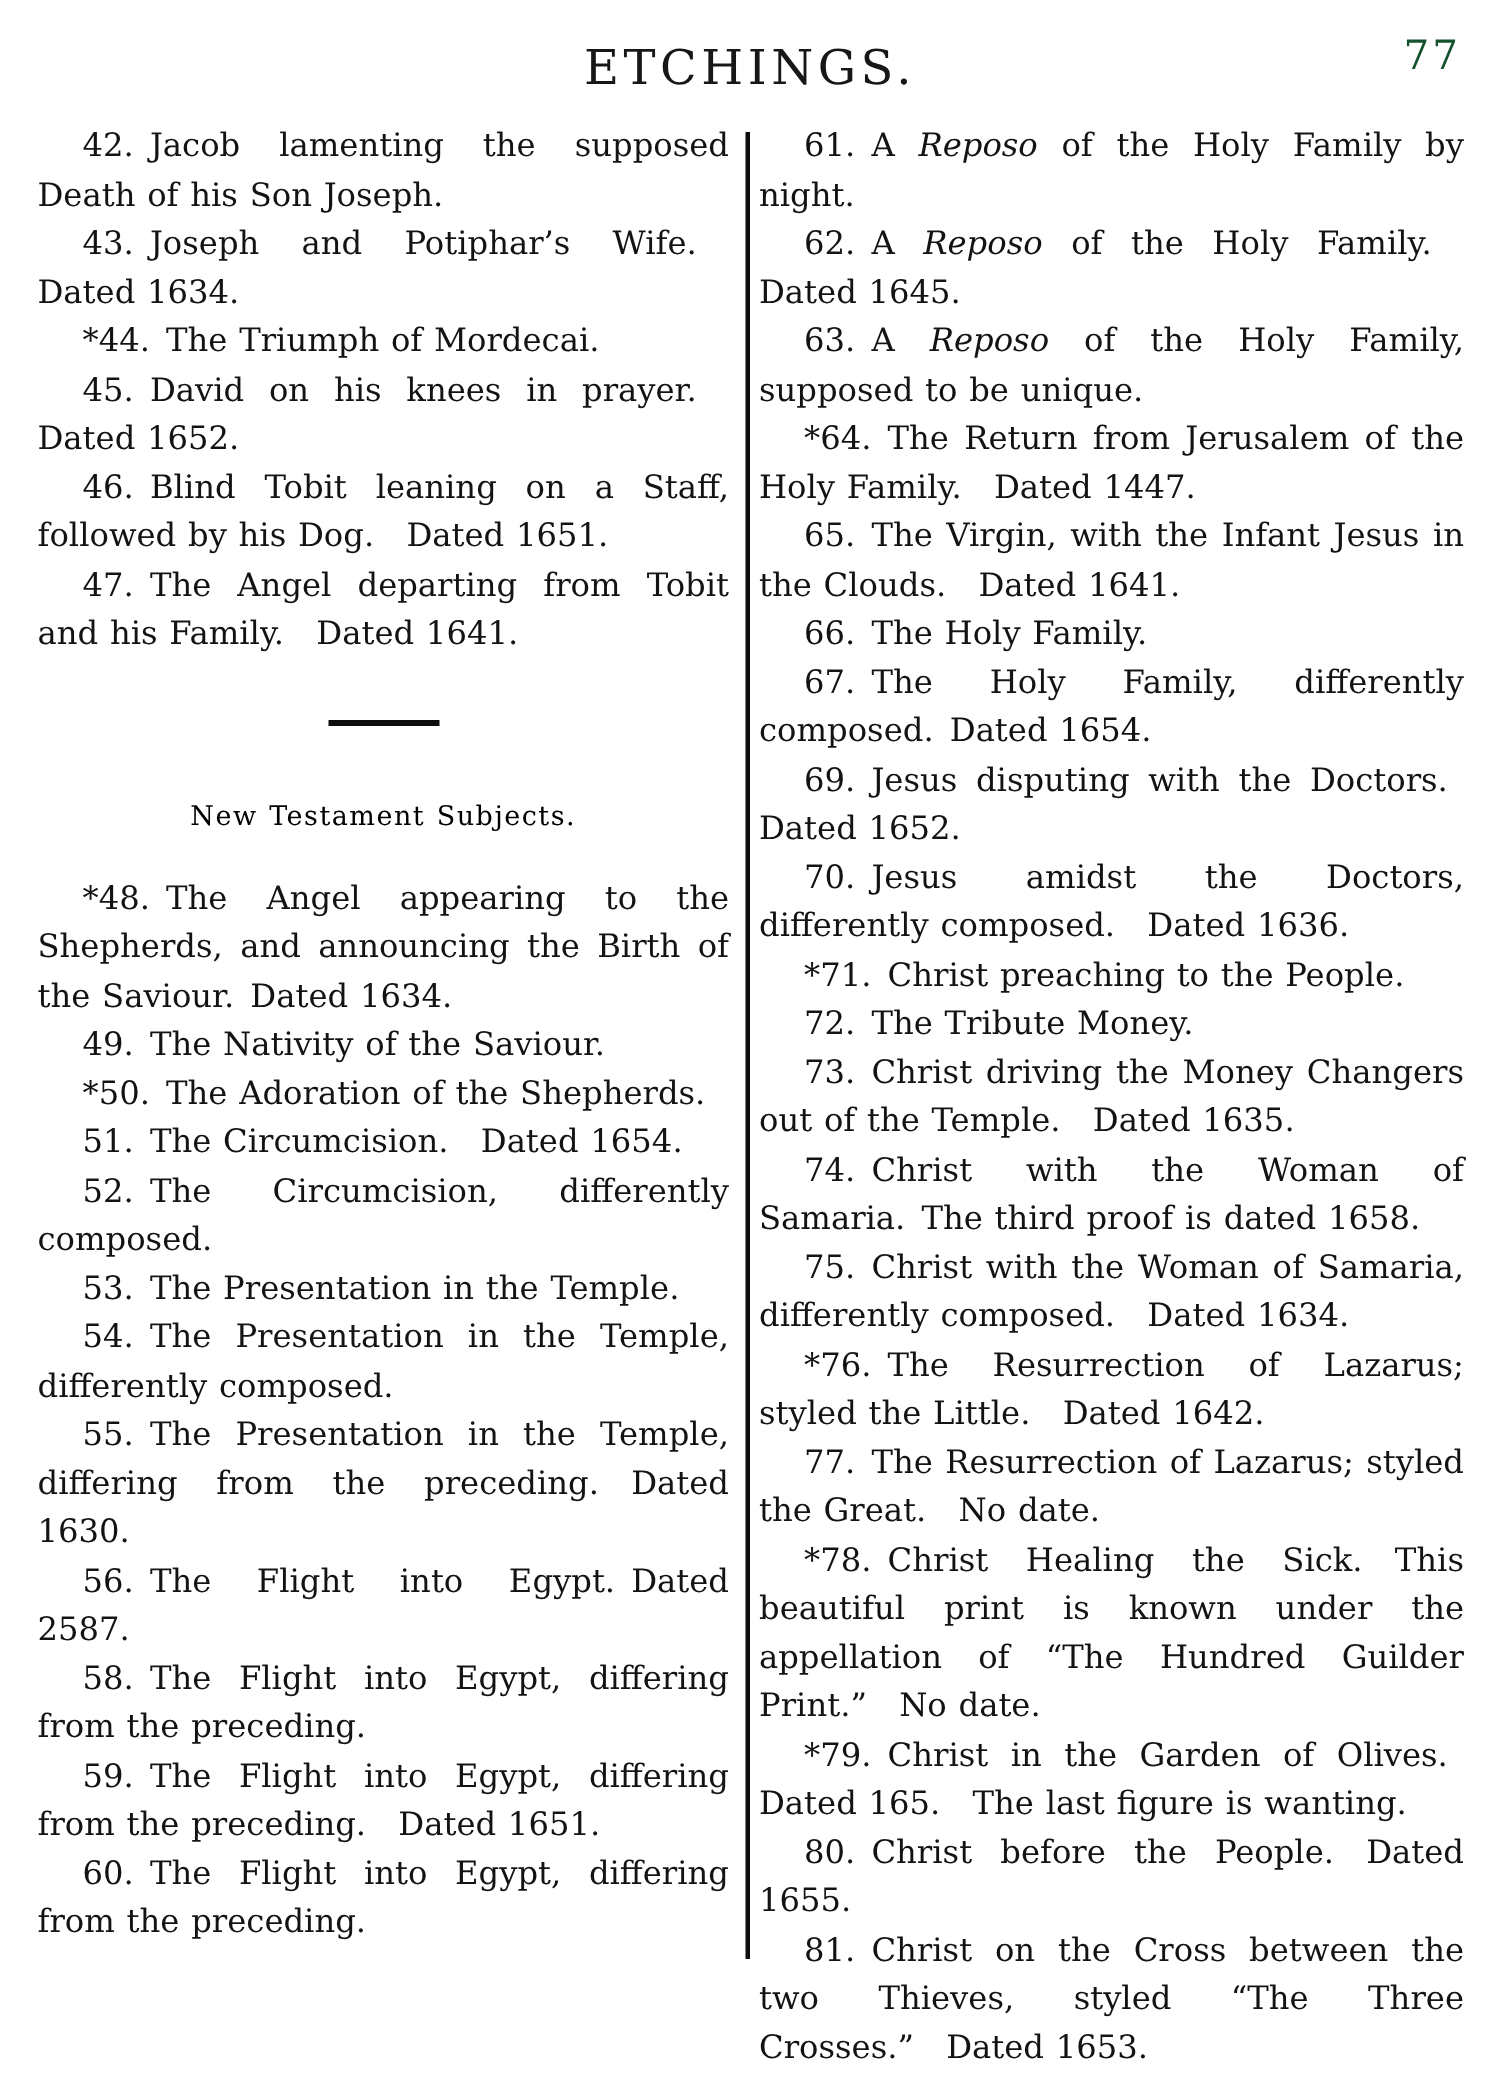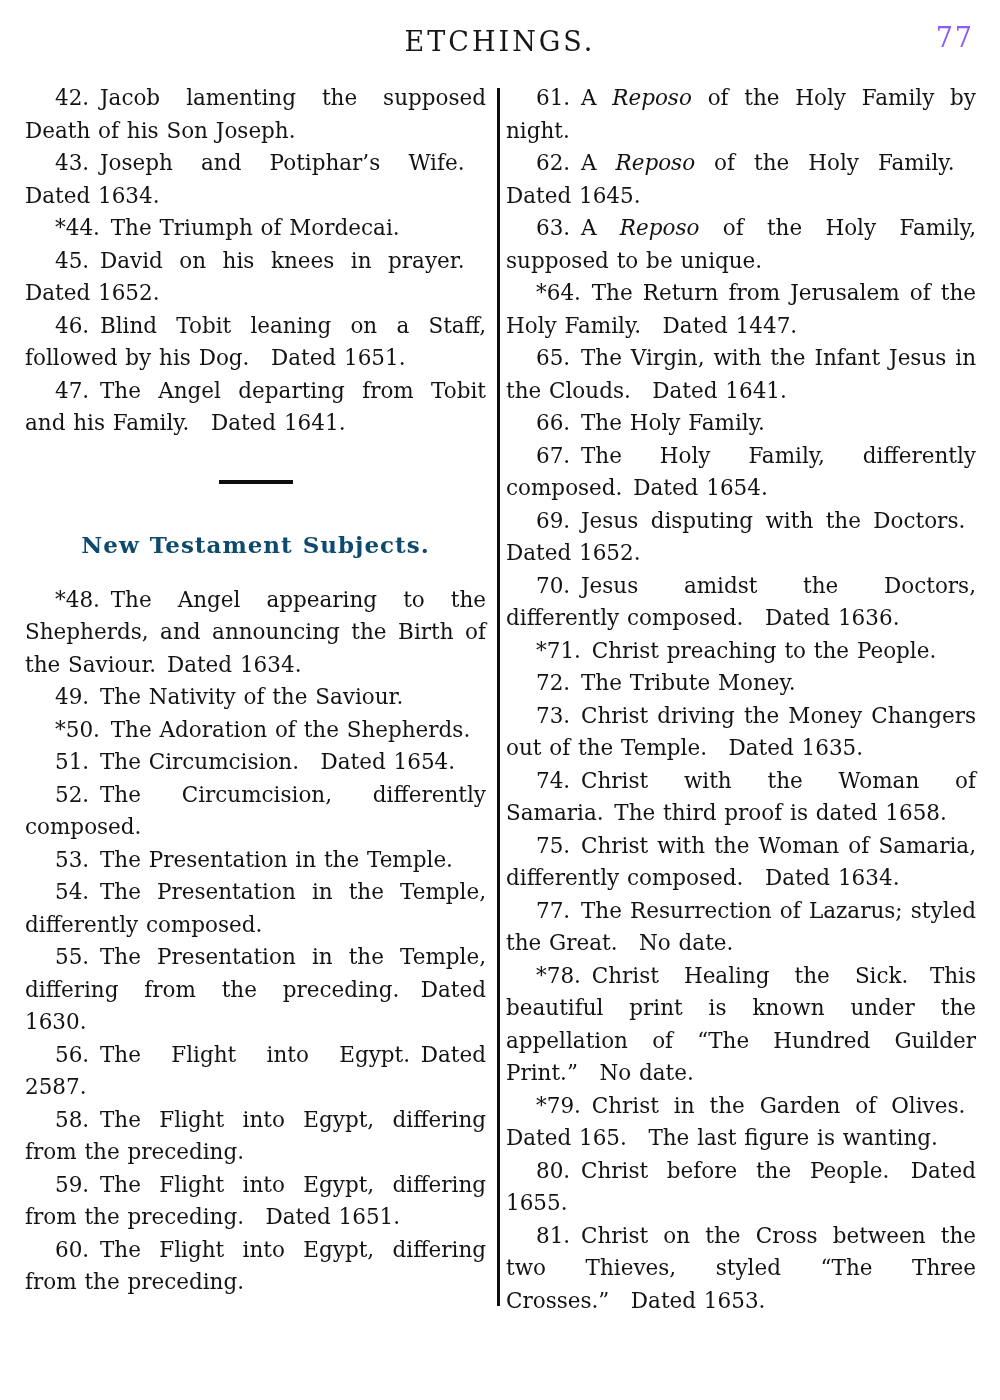--- a/index.html
+++ b/index.html
@@ -15,31 +15,31 @@
     color: #131313;
     font-family: "DejaVu Serif", "Liberation Serif", serif;
     overflow: hidden;
   }
   .running-head {
     position: absolute;
     top: 26px;
     left: 0;
     width: 100%;
     text-align: center;
-    font-size: 27px;
+    font-size: 32px;
     letter-spacing: 3px;
     color: #171717;
   }
   .page-number {
     position: absolute;
     top: 22px;
     right: 26px;
     font-size: 27px;
     letter-spacing: 2px;
-    color: #8b5cf6;
+    color: #14532d;
   }
   .column {
     position: absolute;
     top: 82px;
     font-size: 21.5px;
     line-height: 32.5px;
     text-align: justify;
     word-spacing: 1px;
   }
   .column-left  { left: 25px;  width: 461px; }
@@ -62,26 +62,26 @@
   }
   .section-divider {
     width: 74px;
     height: 4px;
     background: #0d0d0d;
     margin: 40px auto 0 auto;
   }
   .section-heading {
     margin: 44px 0 22px 0;
     text-align: center;
-    font-size: 23px;
-    font-weight: bold;
+    font-size: 18px;
+    font-weight: normal;
     letter-spacing: 1px;
     text-indent: 0;
     line-height: 34px;
-    color: #0c4a6e;
+    color: #000000;
   }
 </style>
 </head>
 <body>
 
 <div class="page">
 
   <div class="running-head">ETCHINGS.</div>
 
   <div class="page-number">77</div>
@@ -128,20 +128,21 @@
         <p class="entry">65. The Virgin, with the Infant Jesus in the Clouds. Dated 1641.</p>
         <p class="entry">66. The Holy Family.</p>
         <p class="entry">67. The Holy Family, differently composed. Dated 1654.</p>
         <p class="entry">69. Jesus disputing with the Doctors. Dated 1652.</p>
         <p class="entry">70. Jesus amidst the Doctors, differently composed. Dated 1636.</p>
         <p class="entry">*71. Christ preaching to the People.</p>
         <p class="entry">72. The Tribute Money.</p>
         <p class="entry">73. Christ driving the Money Changers out of the Temple. Dated 1635.</p>
         <p class="entry">74. Christ with the Woman of Samaria. The third proof is dated 1658.</p>
         <p class="entry">75. Christ with the Woman of Samaria, differently composed. Dated 1634.</p>
+        <p class="entry">*76. The Resurrection of Lazarus; styled the Little. Dated 1642.</p>
         <p class="entry">77. The Resurrection of Lazarus; styled the Great. No date.</p>
         <p class="entry">*78. Christ Healing the Sick. This beautiful print is known under the appellation of “The Hundred Guilder Print.” No date.</p>
         <p class="entry">*79. Christ in the Garden of Olives. Dated 165. The last figure is wanting.</p>
         <p class="entry">80. Christ before the People. Dated 1655.</p>
         <p class="entry">81. Christ on the Cross between the two Thieves, styled “The Three Crosses.” Dated 1653.</p>
       </div>
   </div>
 
 </div>
 

